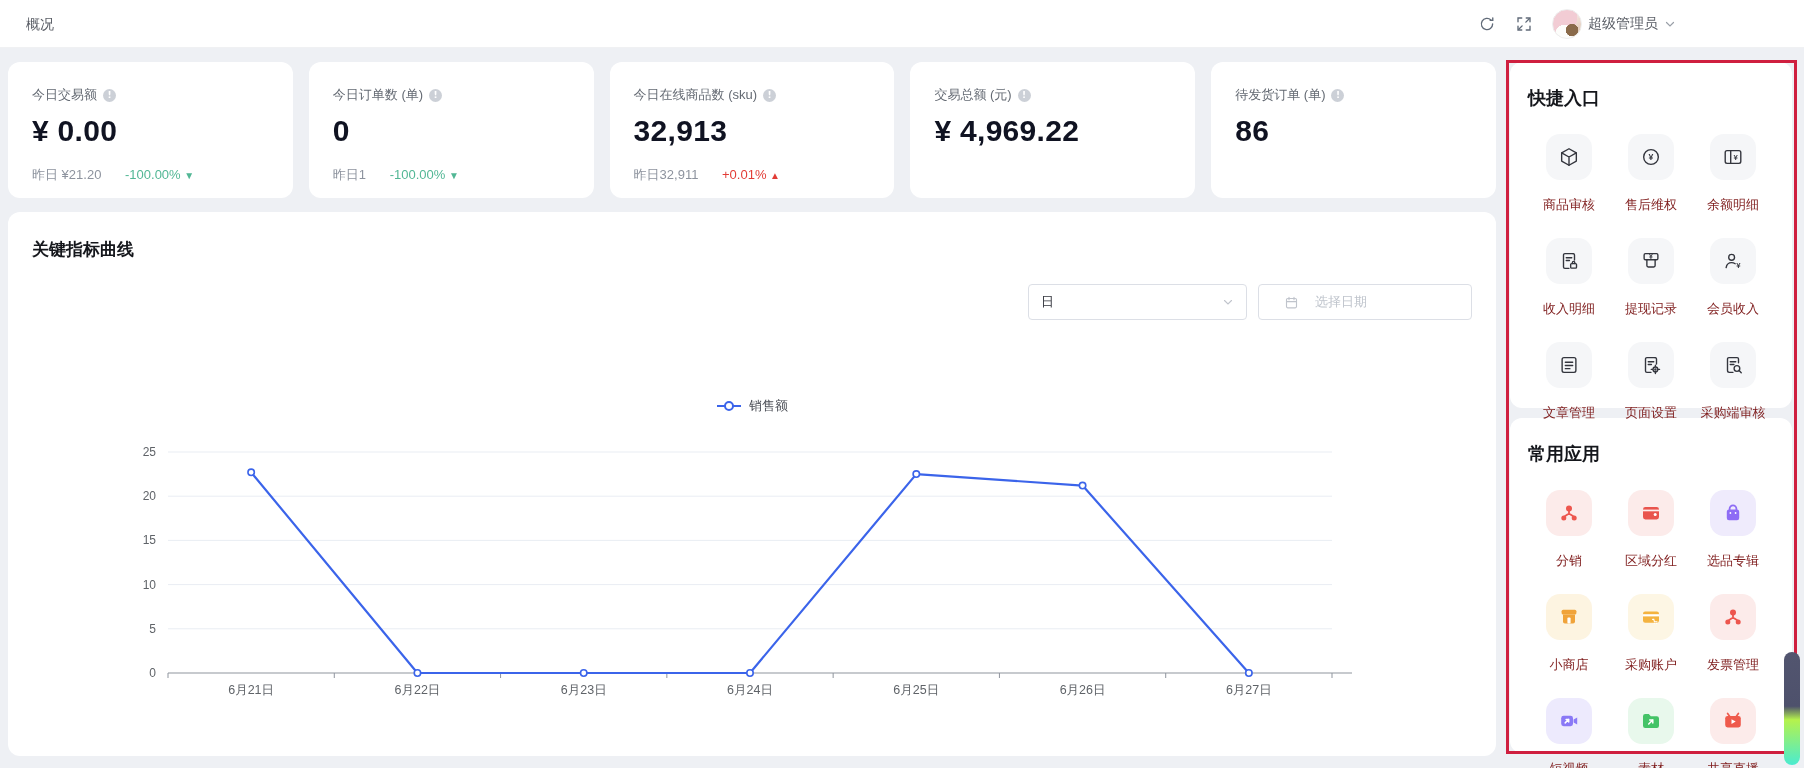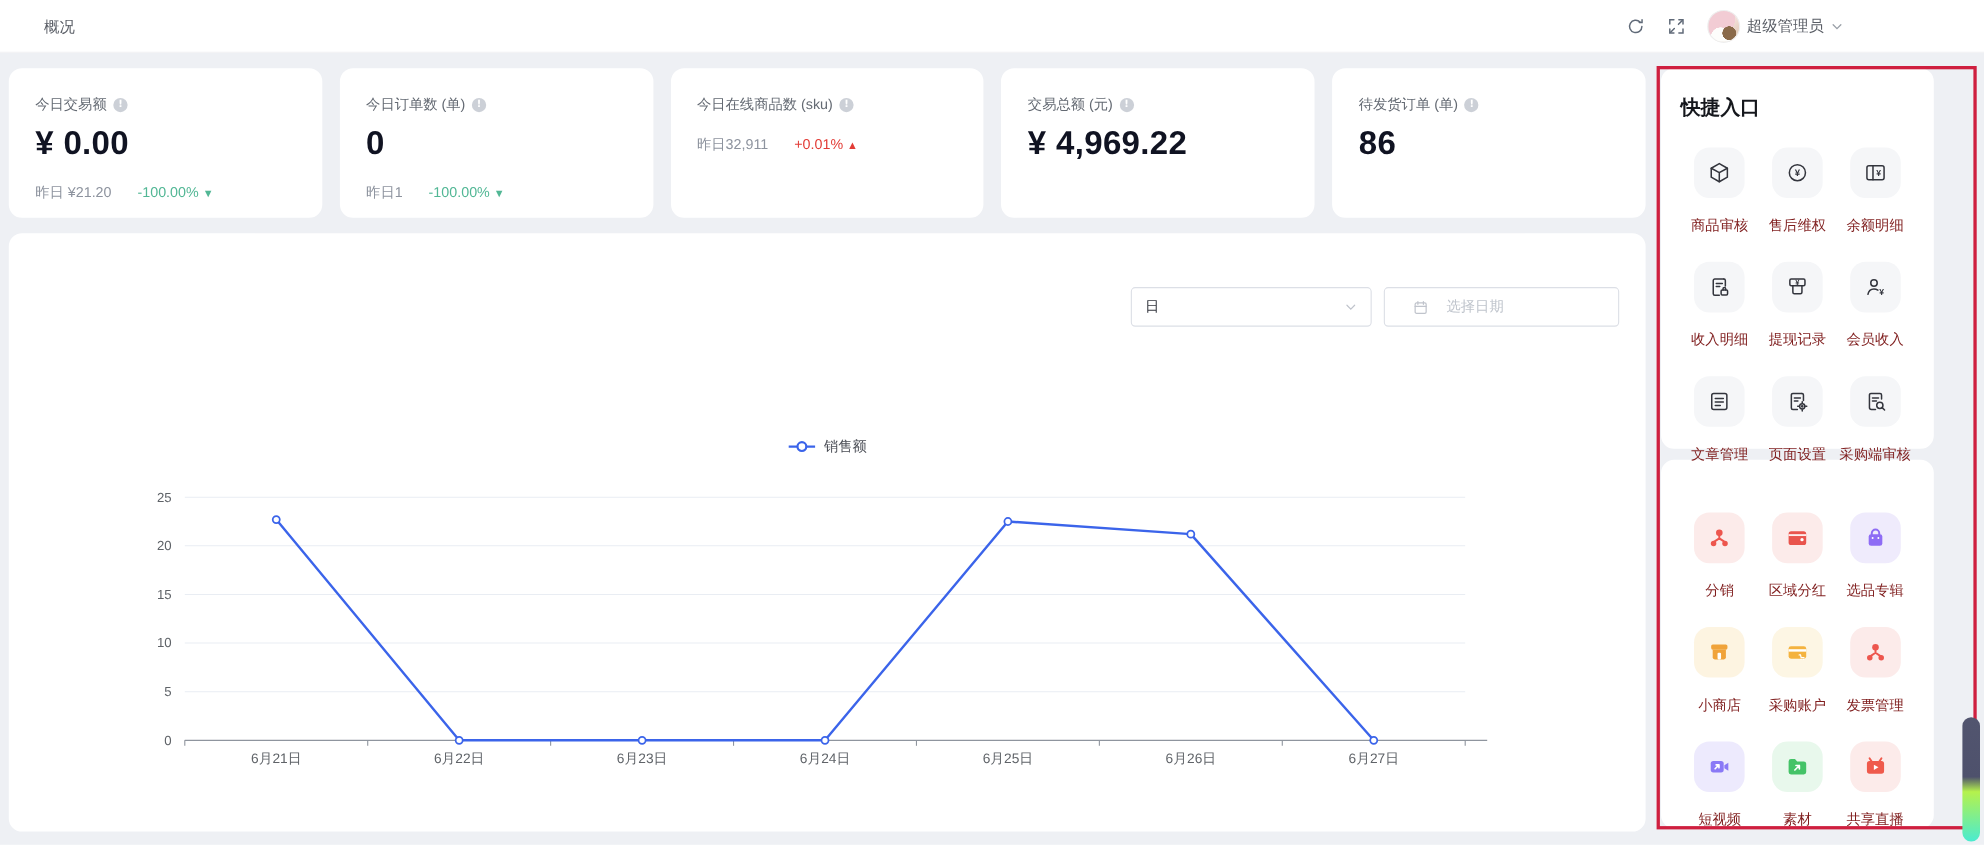--- a/index.html
+++ b/index.html
@@ -8,21 +8,21 @@
     position:relative;
     background:#eef0f4;
     font-family:"Liberation Sans","DejaVu Sans",sans-serif;
     color:#303133;
   }
   
   .topbar {
     position:absolute; left:0; top:0; width:1804px; height:48px;
     background:#fff; border-bottom:1px solid #f0f1f3;
   }
-  .topbar-title { position:absolute; left:40px; top:16px; font-size:14px; color:#5a5e66; }
+  .topbar-title { position:absolute; left:26px; top:16px; font-size:14px; color:#5a5e66; }
   .topbar-right { position:absolute; top:0; right:128px; height:48px; display:flex; align-items:center; gap:19px; }
   .tb-icon { width:18px; height:18px; color:#606a78; cursor:pointer; display:flex; }
   .avatar {
     width:30px; height:30px; border-radius:50%; cursor:pointer;
     background:
       radial-gradient(circle at 68% 72%, #8a6a4a 0 22%, transparent 23%),
       radial-gradient(circle at 40% 85%, #fdfdfb 0 30%, transparent 31%),
       radial-gradient(circle at 30% 25%, #f2ccd4 0 55%, transparent 56%),
       linear-gradient(145deg,#e8b7c1 0%, #f5e3e0 45%, #d9c2a8 100%);
     border:1px solid #eee;
@@ -71,21 +71,21 @@
     width:214px; height:36px; border:1px solid #dcdfe6; border-radius:4px; background:#fff;
     display:flex; align-items:center; gap:16px; padding:0 25px; font-size:13px; color:#bfc4cc; cursor:text;
   }
   .date-box .cal { width:15px; height:15px; color:#c0c4cc; display:flex; }
   .legend { position:absolute; top:185px; left:0; width:100%; display:flex; justify-content:center; }
   .legend-item { display:flex; align-items:center; gap:7px; cursor:pointer; }
   .legend-item .txt { font-size:13px; color:#4a4d55; }
   #chart-svg { position:absolute; left:24px; top:224px; }
 
   
-  .right-col { position:absolute; left:1510px; top:62px; width:248px; }
+  .right-col { position:absolute; left:1510px; top:62px; width:282px; }
   .panel-card { background:#fff; border-radius:12px; padding:24px 18px; }
   .panel-card.qe { height:346px; margin-bottom:10px; }
   .panel-card.apps { height:335px; }
   .panel-title { font-size:18px; font-weight:bold; color:#15171c; }
   .grid3 { margin-top:24px; display:grid; grid-template-columns:repeat(3,1fr); row-gap:24px; justify-items:center; }
   .entry { display:flex; flex-direction:column; align-items:center; cursor:pointer; }
   .tile {
     width:46px; height:46px; border-radius:14px; display:flex; align-items:center; justify-content:center;
   }
   .tile.plain { background:#f5f6f8; color:#33353d; }
@@ -148,40 +148,42 @@
       </div>
     <div class="stat-value">0</div>
       <div class="stat-sub">昨日1
       <span class="chg down">-100.00% <span class="arr">▼</span></span></div>
     </div>
     <div class="stat-card">
     <div class="stat-label">
         <span>今日在线商品数 (sku)</span>
       <span class="info-dot">!</span>
       </div>
+    <div class="stat-value">32,913</div>
       <div class="stat-sub">昨日32,911
       <span class="chg up">+0.01% <span class="arr">▲</span></span></div>
     </div>
     <div class="stat-card">
     <div class="stat-label">
         <span>交易总额 (元)</span>
       <span class="info-dot">!</span>
       </div>
     <div class="stat-value">¥ 4,969.22</div>
     </div>
     <div class="stat-card">
     <div class="stat-label">
         <span>待发货订单 (单)</span>
       <span class="info-dot">!</span>
       </div>
     <div class="stat-value">86</div>
     </div>
   </div>
 
 <div class="chart-card">
+  <div class="chart-title">关键指标曲线</div>
   <div class="tabs-row">
     <div class="controls">
       <div class="select-box">
         <span>日</span>
         <span class="chev">
           <svg viewBox="0 0 24 24" fill="none" stroke="currentColor" stroke-width="2.2" stroke-linecap="round">
               <path d="M5 9l7 7 7-7"></path>
             </svg>
         </span>
       </div>
@@ -339,20 +341,21 @@
               <path d="M9 8.5h6M9 11.5h4"></path>
               <circle cx="16.3" cy="15.8" r="3.1"></circle>
               <path d="M18.6 18.1L21 20.5"></path>
             </svg>
           </div>
     <div class="entry-label">采购端审核</div>
         </div>
       </div>
   </div>
   <div class="panel-card apps">
+    <div class="panel-title">常用应用</div>
     <div class="grid3" id="apps-grid">
         <div class="entry">
           <div class="tile" style="background:#fcebea;color:#ed564e">
             <svg width="24" height="24" viewBox="0 0 24 24">
               <circle cx="12" cy="7.4" r="3" fill="currentColor"></circle>
               <circle cx="6.8" cy="17" r="2.5" fill="currentColor"></circle>
               <circle cx="17.2" cy="17" r="2.5" fill="currentColor"></circle>
               <path d="M12 10v2.4M12 12.4l-4.2 2.8M12 12.4l4.2 2.8" stroke="currentColor" stroke-width="1.8" fill="none" stroke-linecap="round"></path>
             </svg>
           </div>

